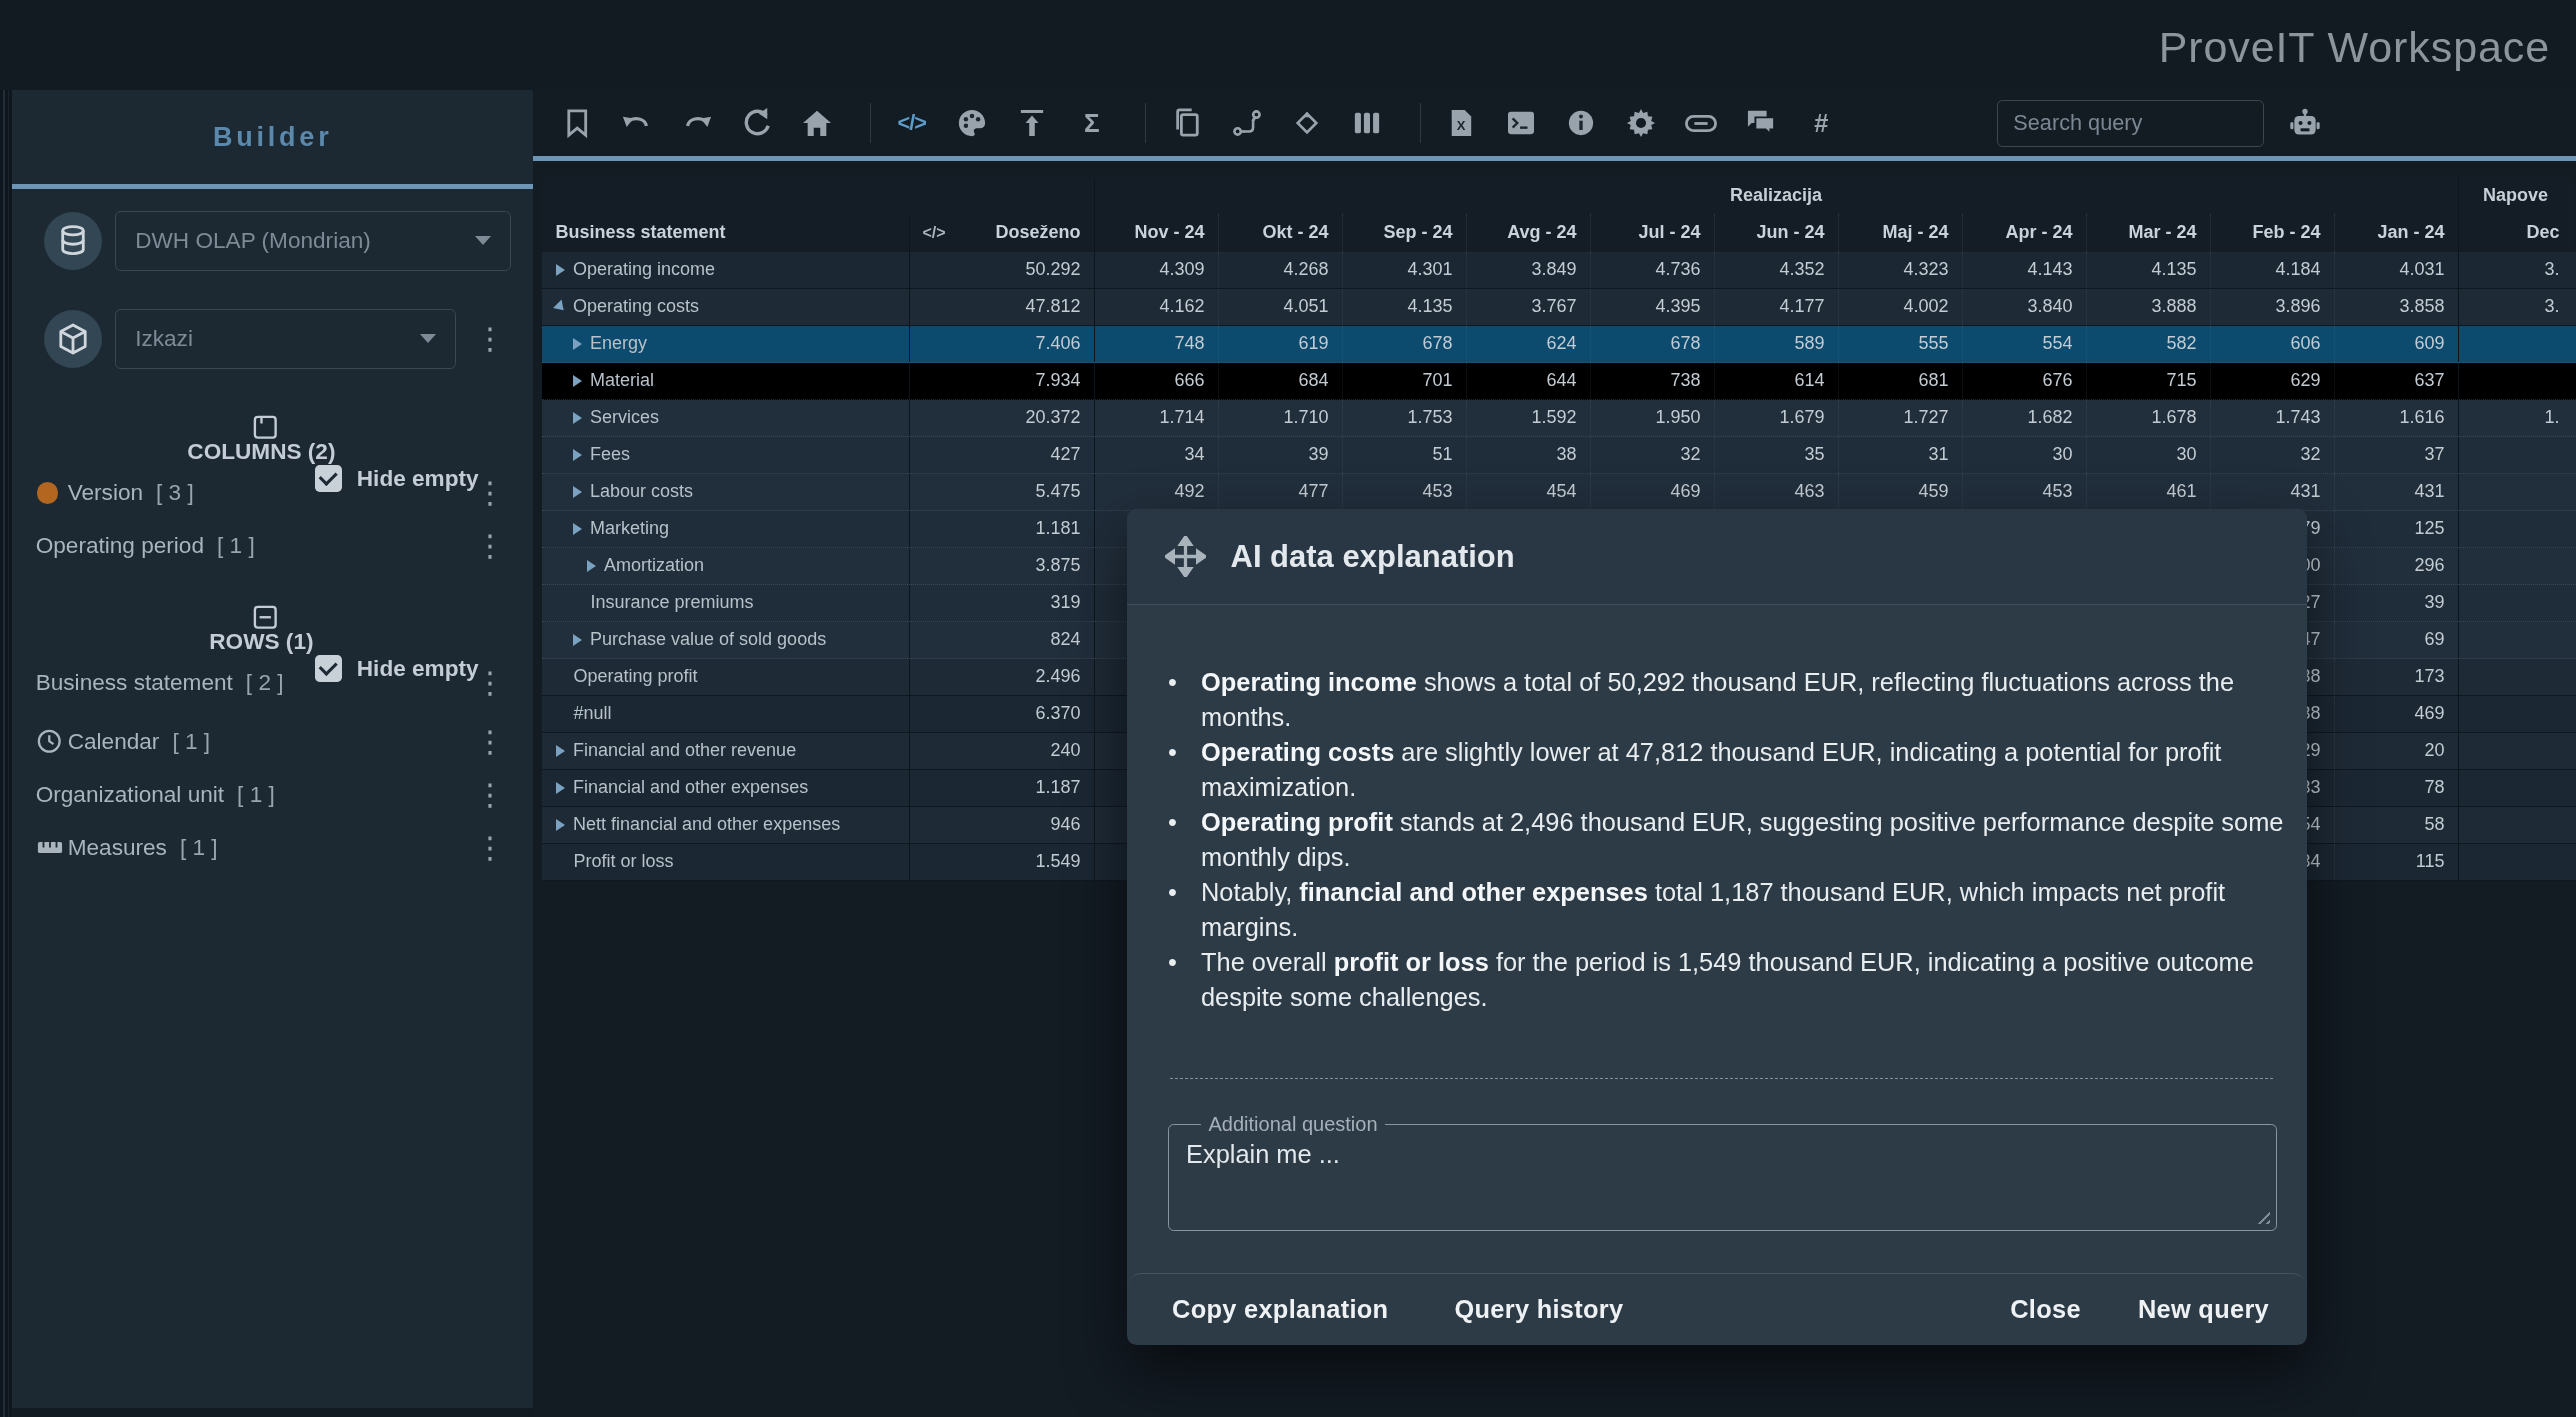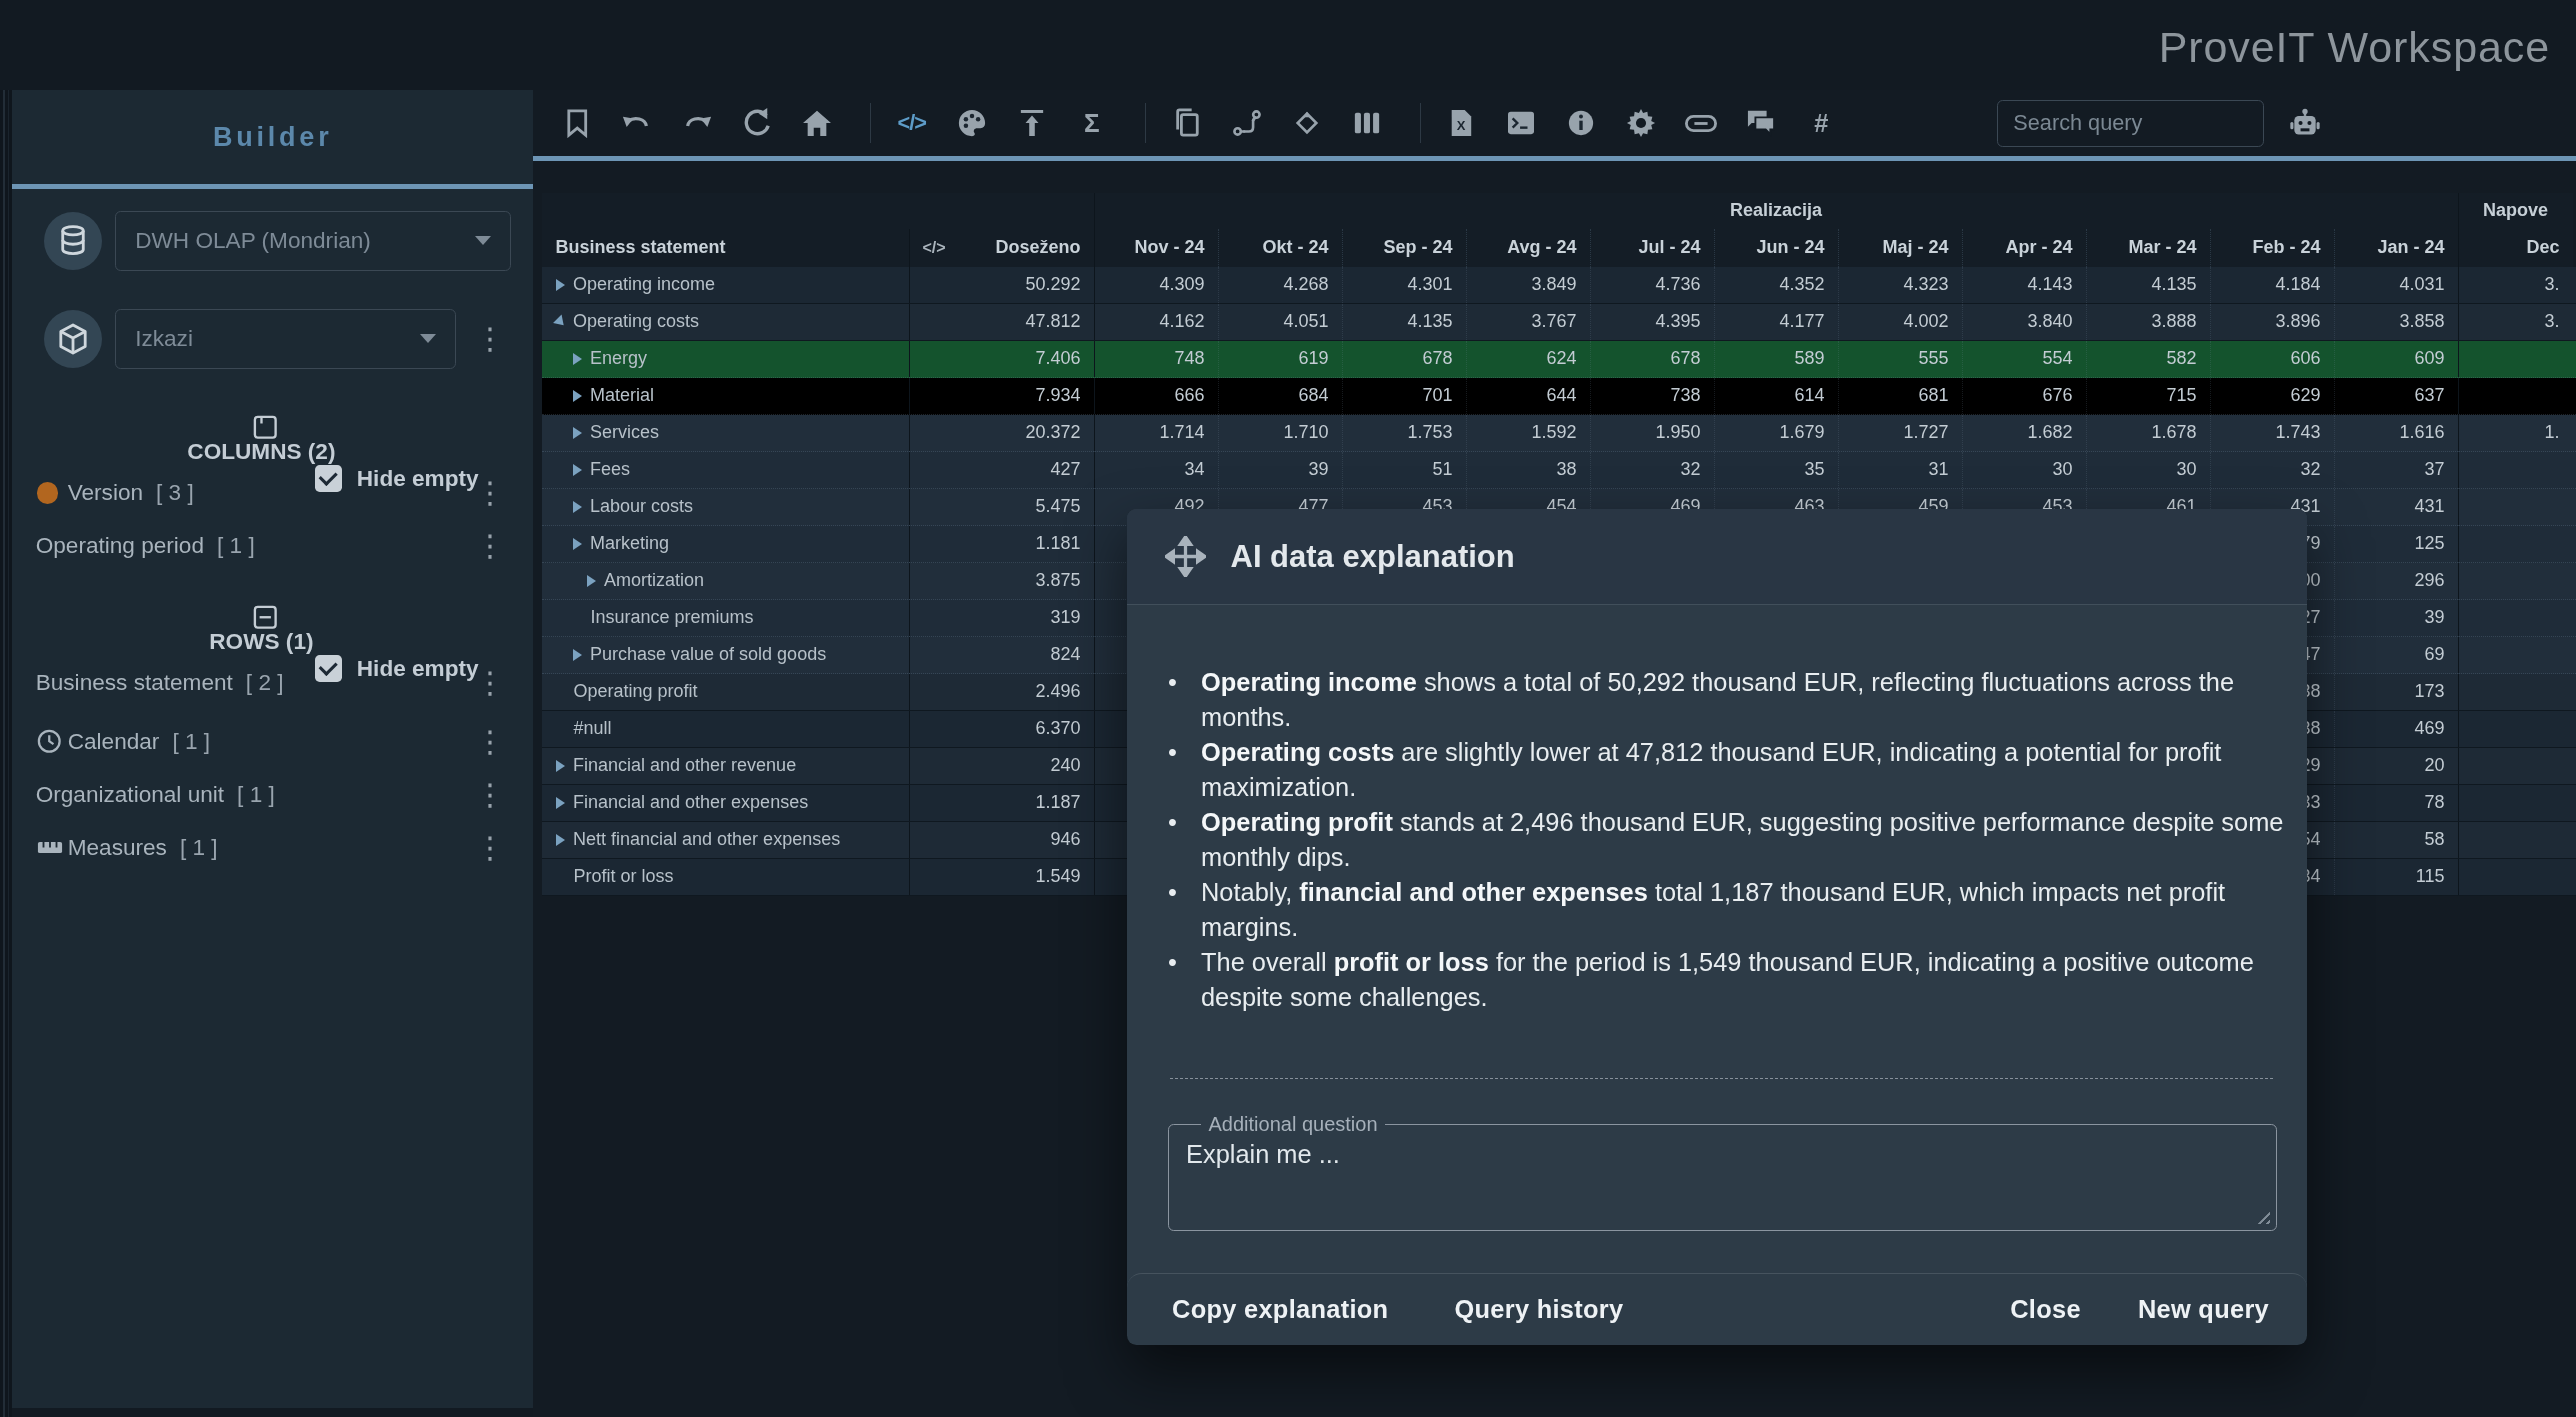--- a/index.html
+++ b/index.html
@@ -64,21 +64,21 @@
   .tb-icon.code { color:#5d9cc8; font-size:21.7px; letter-spacing:-0.9px; }
   .tb-div { width:0.9px; height:40px; background:#2d3944; margin:0 24.5px 0 9.4px; flex:0 0 auto; }
   .search-box { margin-left:132px; width:267px; height:47px; border:0.9px solid #3b4854;
                 border-radius:5.7px; display:flex; align-items:center; padding:0 15px; }
   .search-box input { background:transparent; border:none; outline:none; width:100%;
                       font-size:21.7px; color:#aeb8c1; font-family:"Liberation Sans",sans-serif; }
   .search-box input::placeholder { color:#7b8893; }
   .robot { margin-left:24.5px; }
 
   
-  .table-wrap { margin-left:8.5px; margin-top:32px; width:2034px; overflow:hidden; }
+  .table-wrap { margin-left:8.5px; margin-top:17px; width:2034px; overflow:hidden; }
   .t-row { display:grid; grid-template-columns:368px 49px 136px repeat(11,124px) 114px; }
   .t-grouphead { height:36px; }
   .t-grouphead .gc { background:#141d26; color:#c6cfd6; font-size:18px; font-weight:700;
                      display:flex; align-items:center; justify-content:center; }
   .t-grouphead .gc.first { border-right:1.9px solid #0d151c; }
   .t-grouphead .gc.real { border-right:1.9px solid #0d151c; }
   .t-head { height:38px; }
   .t-head .hc { background:#141d26; color:#c9d2d9; font-size:18px; font-weight:700;
                 display:flex; align-items:center; justify-content:flex-end; padding-right:13px;
                 border-right:0.9px dotted #2a3845; }
@@ -473,21 +473,21 @@
           <div class="bc">3.767</div>
           <div class="bc">4.395</div>
           <div class="bc">4.177</div>
           <div class="bc">4.002</div>
           <div class="bc">3.840</div>
           <div class="bc">3.888</div>
           <div class="bc">3.896</div>
           <div class="bc jan">3.858</div>
           <div class="bc dec">3.</div>
         </div>
-        <div class="t-row lvl1" style="background: #14532d;">
+        <div class="t-row lvl1" style="background: #0c4a6e;">
           <div class="bc lbl" style="padding-left: 31px;">
             <span class="tree-arrow"></span>
             <span>Energy</span>
           </div>
           <div class="bc codec"></div>
           <div class="bc dos">7.406</div>
           <div class="bc">748</div>
           <div class="bc">619</div>
           <div class="bc">678</div>
           <div class="bc">624</div>

